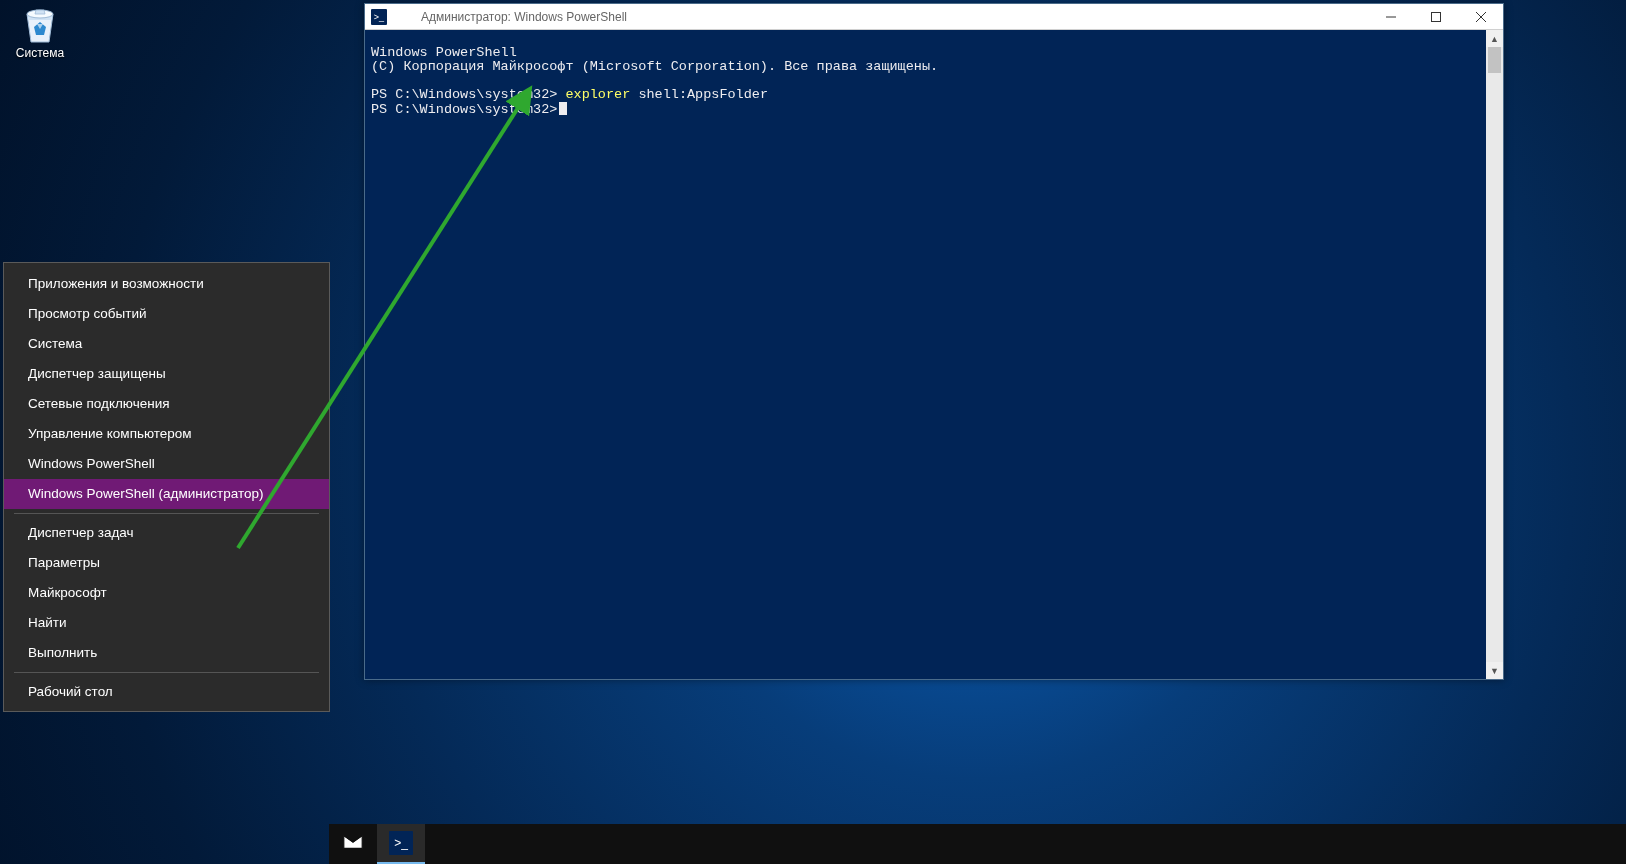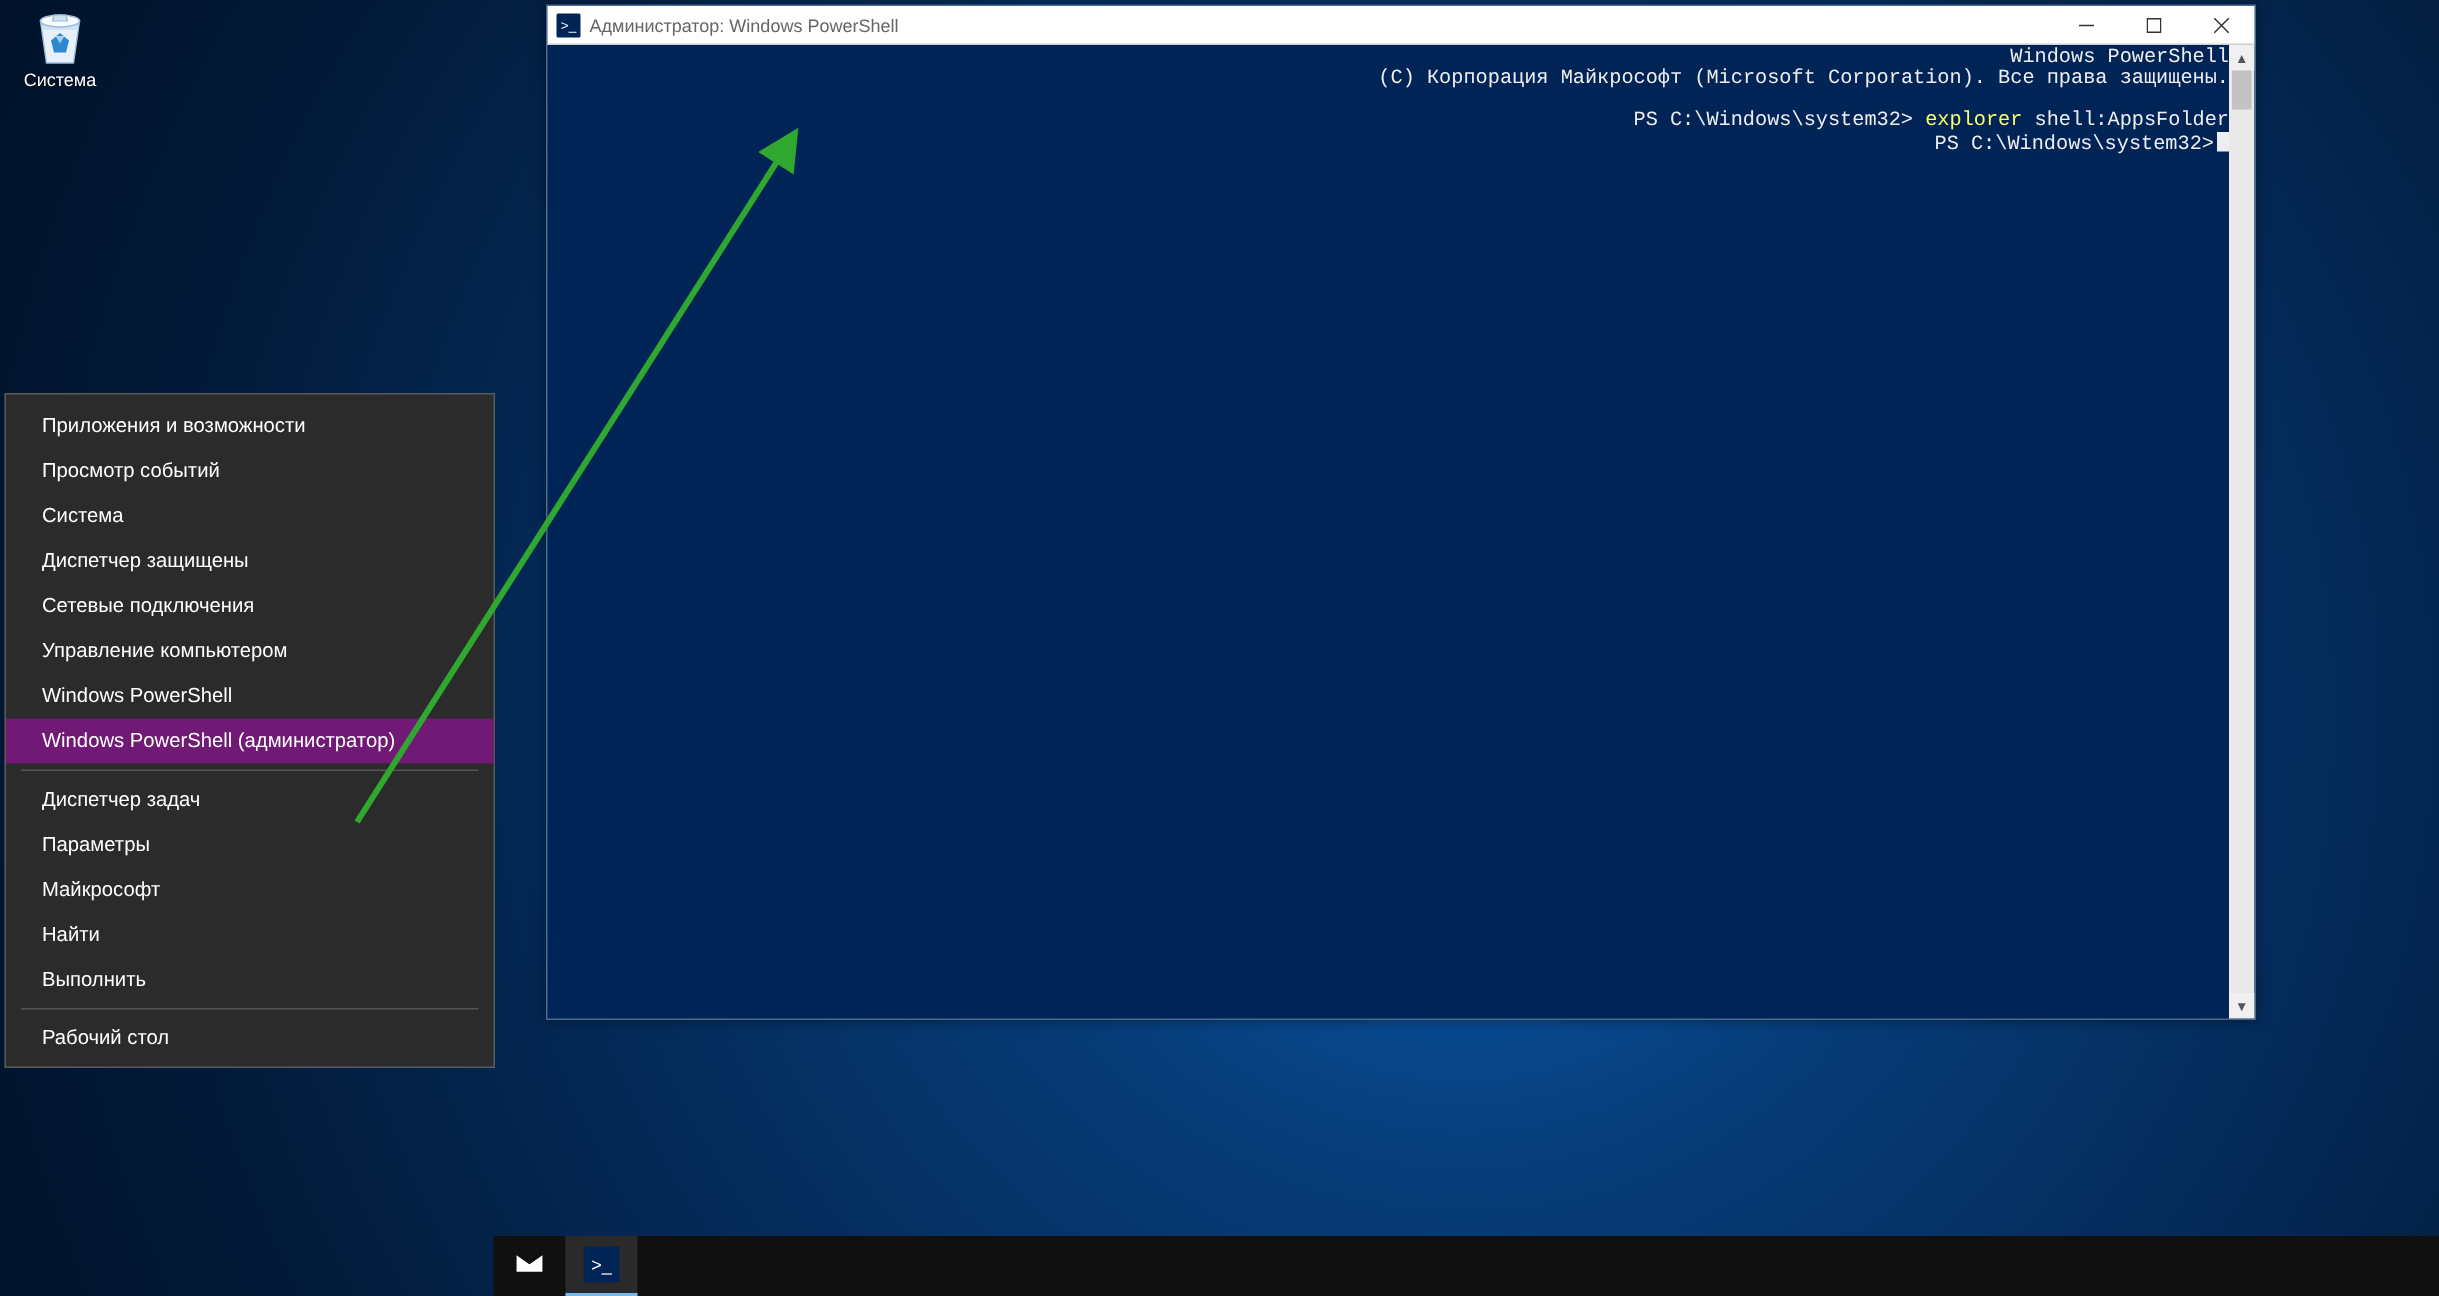--- a/index.html
+++ b/index.html
@@ -46,39 +46,39 @@
   .ps-title {
     height: 26px; background: #fff; display: flex; align-items: center;
     font-size: 12px; color: #666;
     border-bottom: 1px solid #d0d0d0;
   }
   .ps-title .ps-icon {
     width: 16px; height: 16px; margin: 0 6px 0 6px; background: #012456;
     display: inline-flex; align-items: center; justify-content: center;
     color: #fff; font-size: 9px; border-radius: 1px;
   }
-  .ps-title .title-text { flex: 1; white-space: nowrap; }
+  .ps-title .title-text { flex: 1; white-space: nowrap; margin-left: 28px; }
   .ps-title .ctrl { width: 45px; height: 26px; display: flex; align-items: center; justify-content: center; color: #555; }
   .ps-title .ctrl svg { width: 10px; height: 10px; }
 
   .ps-body {
     position: absolute; left: 0; top: 26px; right: 0; bottom: 0;
     overflow: hidden;
   }
   .ps-scrollbar {
     position: absolute; right: 0; top: 0; bottom: 0; width: 17px; background: #e9e9e9;
   }
   .ps-scrollbar .btn { height: 17px; background: #f0f0f0; display:flex; align-items:center; justify-content:center; color:#555; font-size:9px;}
   .ps-scrollbar .thumb { position:absolute; left:2px; right:2px; top:17px; height:26px; background:#c2c2c2; border-radius:0;}
   .ps-scrollbar .btn.bottom { position:absolute; bottom:0; left:0; right:0; }
 
   .ps-term {
-    position: absolute; left: 6px; top: 2px; right: 17px;
+    position: absolute; left: 6px; top: 16px; right: 17px;
     font-family: Consolas, "Courier New", monospace; font-size: 13.5px;
-    line-height: 14px; color: #eeedf0; white-space: pre; text-align: right;
+    line-height: 14px; color: #eeedf0; white-space: pre;
   }
   .ps-term .yellow { color: #ffff66; }
   .ps-term .cursor { display:inline-block; width:8px; height:13px; background:#eeedf0; vertical-align:-2px; margin-left:2px;}
 
   
   .taskbar {
     position: absolute; left: 329px; bottom: 0; right: 0; height: 40px;
     background: #101010; display: flex; align-items: center;
   }
   .taskbar .tbtn {

